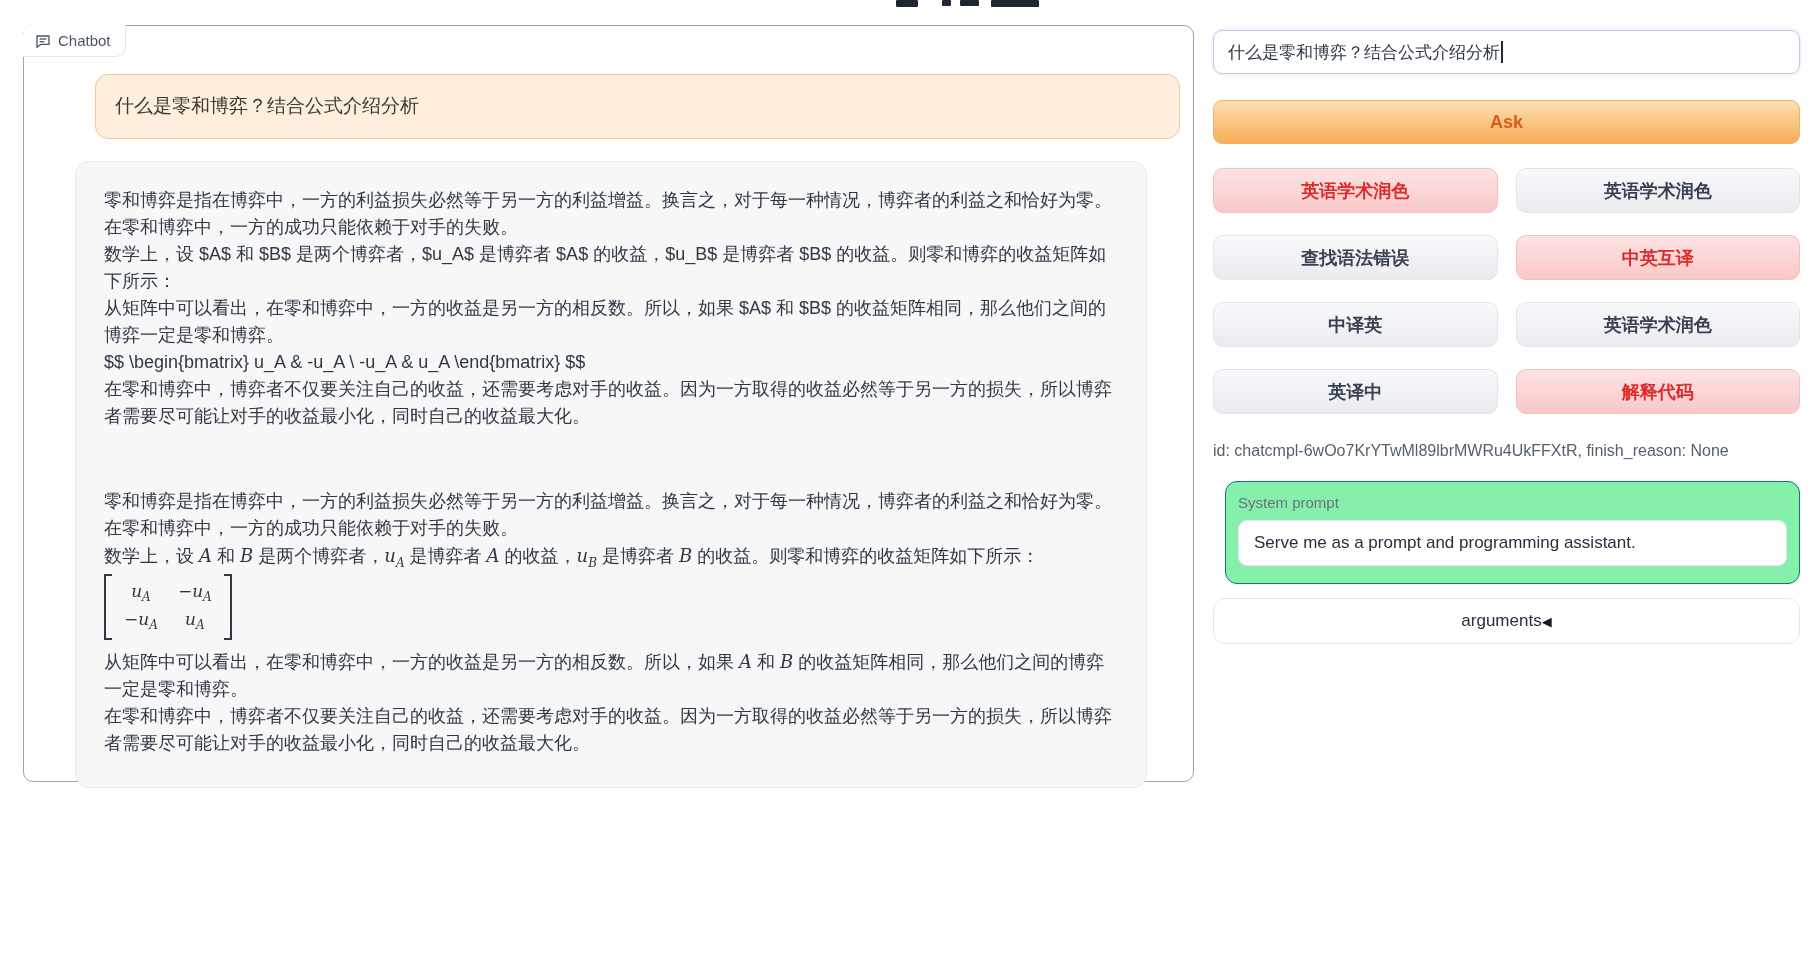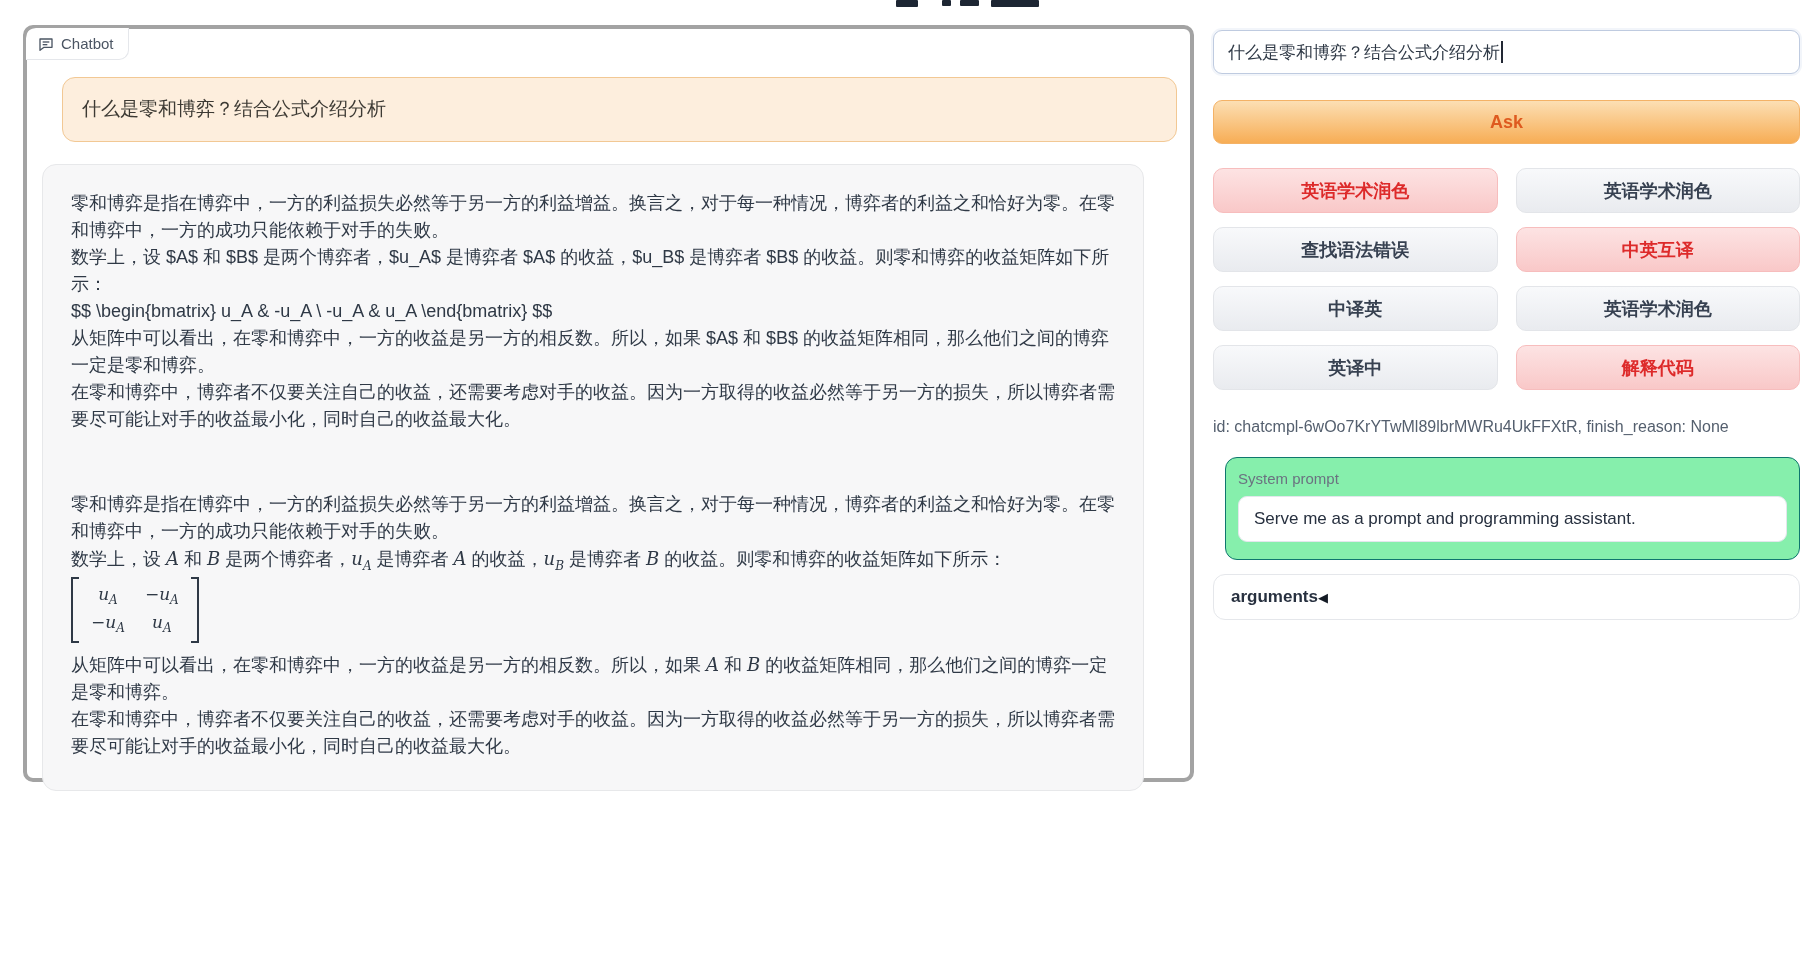--- a/index.html
+++ b/index.html
@@ -10,21 +10,21 @@
   
   .clipped-title { position:absolute; left:896px; top:0; width:150px; height:9px; }
   .clipped-title i { position:absolute; top:0; background:#1d2633; border-radius:1px; }
   .clipped-title i:nth-child(1){ left:0;   width:22px; height:7px; }
   .clipped-title i:nth-child(2){ left:46px; width:9px;  height:6px; }
   .clipped-title i:nth-child(3){ left:64px; width:19px; height:6px; }
   .clipped-title i:nth-child(4){ left:95px; width:48px; height:7px; }
 
   
   .chat-panel { position:absolute; left:23px; top:25px; width:1171px; height:757px;
-    background:#fff; border:4px solid #a3a3a3; border-radius:10px; }
+    background:#fff; border:1px solid #a3a3a3; border-radius:10px;padding-left:36px; }
   .panel-label { position:absolute; left:-1px; top:-1px; display:flex; align-items:center; gap:7px;
     background:#fff; border:1px solid #e5e7eb; border-top-color:transparent; border-left-color:transparent;
     border-top-left-radius:10px; border-bottom-right-radius:10px;
     padding:6px 14px 7px 11px; color:#4b5563; font-size:15px; }
   .panel-label svg { display:block; }
 
   .messages { padding:48px 13px 0 15px; }
 
   .msg { border-radius:13px; line-height:1.5; }
   .msg.user { margin-left:20px; background:#fdeedd; border:1px solid #f2c894;
@@ -53,40 +53,40 @@
   .qbox { margin-top:30px; height:44px; border:1px solid #bfcbe0; border-radius:9px;
     box-shadow:0 0 0 2px rgba(147,173,215,.12); display:flex; align-items:center;
     padding:0 14px; font-size:17px; color:#2f3946; background:#fff; cursor:text; }
   .caret { width:2px; height:22px; background:#222834; margin-left:1px; }
 
   .ask-btn { margin-top:26px; width:100%; height:44px; border:1px solid #f4b266; border-radius:9px;
     background:linear-gradient(180deg,#fcdfb4 0%,#f7ad55 100%);
     color:#de5a1f; font-weight:700; font-size:18px; cursor:pointer;
     font-family:"Liberation Sans","DejaVu Sans",sans-serif; }
 
-  .btn-grid { margin-top:24px; display:grid; grid-template-columns:1fr 1fr; gap:14px 18px; }
+  .btn-grid { margin-top:24px; display:grid; grid-template-columns:1fr 1fr; gap:22px 18px; }
   .act { height:45px; border-radius:10px; font-size:18px; font-weight:700; cursor:pointer;
     font-family:"Liberation Sans","DejaVu Sans",sans-serif; }
   .act.gray { background:linear-gradient(180deg,#f8f9fb 0%,#e9ebef 100%);
     border:1px solid #e3e5e9; color:#374151; }
   .act.red  { background:linear-gradient(180deg,#fde3e3 0%,#f9c8c8 100%);
     border:1px solid #f7bdbd; color:#dd2a2a; }
 
   .meta { margin-top:28px; font-size:16px; color:#545f6e; }
 
   .group { margin-top:21px; border:1px solid #0f766e; border-radius:12px;
     padding:12px 12px 17px 12px; background:#86efac;margin-left:12px; }
   .group-label { font-size:15px; color:#6b7280; }
   .group-input { margin-top:9px; border:1px solid #e3e7ec; border-radius:9px; height:46px;
     display:flex; align-items:center; padding:0 15px; font-size:17px; color:#27303f;
     background:#fff; cursor:text; }
 
   .accordion { margin-top:14px; border:1px solid #e5e7eb; border-radius:12px; height:46px;
-    display:flex; align-items:center; justify-content:flex-start; padding:0 17px;
-    font-size:17px; color:#27303f; background:#fff; cursor:pointer;font-weight:bold; }
+    display:flex; align-items:center; justify-content:center; padding:0 17px;
+    font-size:17px; color:#27303f; background:#fff; cursor:pointer; }
   .tri { font-size:13px; color:#131a24; }
 </style>
 </head>
 <body>
 
 <div class="clipped-title">
   <i></i>
     <i></i>
     <i></i>
     <i></i>
@@ -106,22 +106,22 @@
 
   <div class="messages">
     <div class="msg user">
       <span>什么是零和博弈？结合公式介绍分析</span>
     </div>
 
     <div class="msg bot">
       <div class="block-raw">
         <p>零和博弈是指在博弈中，一方的利益损失必然等于另一方的利益增益。换言之，对于每一种情况，博弈者的利益之和恰好为零。在零和博弈中，一方的成功只能依赖于对手的失败。</p>
         <p>数学上，设 $A$ 和 $B$ 是两个博弈者，$u_A$ 是博弈者 $A$ 的收益，$u_B$ 是博弈者 $B$ 的收益。则零和博弈的收益矩阵如下所示：</p>
+        <p>从矩阵中可以看出，在零和博弈中，一方的收益是另一方的相反数。所以，如果 $A$ 和 $B$ 的收益矩阵相同，那么他们之间的博弈一定是零和博弈。</p>
         <p>$$ \begin{bmatrix} u_A &amp; -u_A \ -u_A &amp; u_A \end{bmatrix} $$</p>
-        <p>从矩阵中可以看出，在零和博弈中，一方的收益是另一方的相反数。所以，如果 $A$ 和 $B$ 的收益矩阵相同，那么他们之间的博弈一定是零和博弈。</p>
         <p>在零和博弈中，博弈者不仅要关注自己的收益，还需要考虑对手的收益。因为一方取得的收益必然等于另一方的损失，所以博弈者需要尽可能让对手的收益最小化，同时自己的收益最大化。</p>
       </div>
 
       <div class="block-rendered">
         <p>零和博弈是指在博弈中，一方的利益损失必然等于另一方的利益增益。换言之，对于每一种情况，博弈者的利益之和恰好为零。在零和博弈中，一方的成功只能依赖于对手的失败。</p>
         <p>数学上，设 <i>A</i> 和 <i>B</i> 是两个博弈者，<i>u</i><sub><i>A</i></sub> 是博弈者 <i>A</i> 的收益，<i>u</i><sub><i>B</i></sub> 是博弈者 <i>B</i> 的收益。则零和博弈的收益矩阵如下所示：</p>
         <div class="matrix">
           <span class="mbracket left"></span>
           <span class="mcells">
             <span><i>u</i><sub><i>A</i></sub></span>

